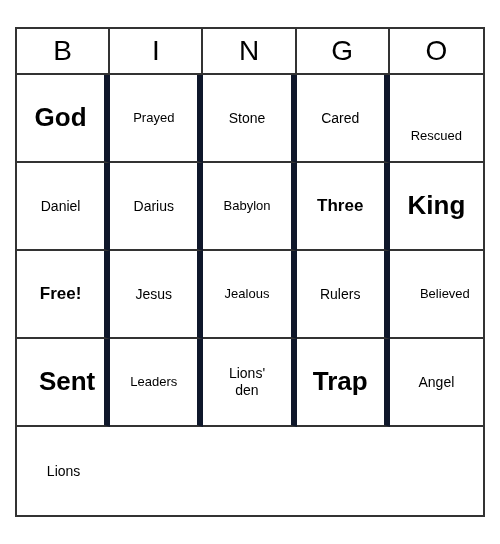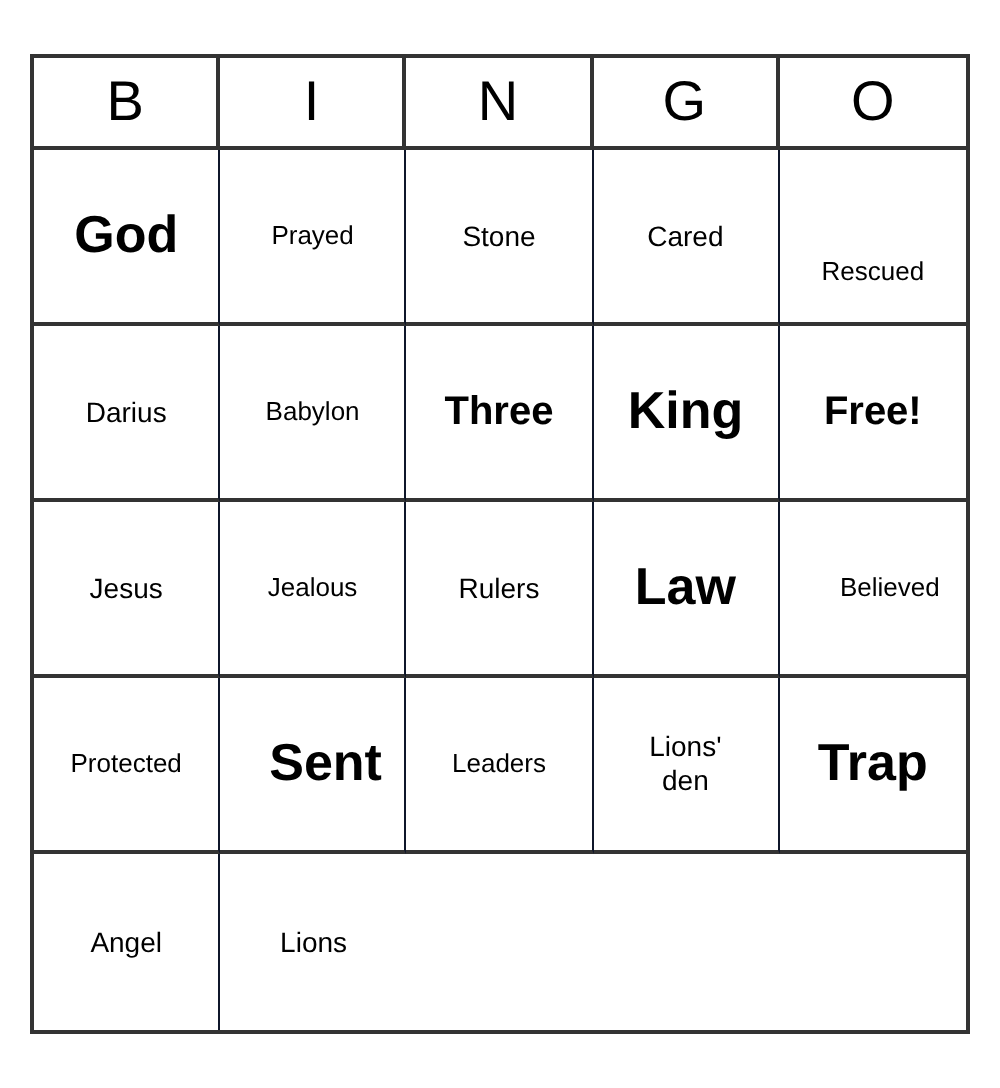--- a/index.html
+++ b/index.html
@@ -34,21 +34,21 @@
     }
     .header-cell:last-child {
       border-right: none;
     }
     .grid {
       display: grid;
       grid-template-columns: repeat(5, 1fr);
       grid-template-rows: repeat(5, 1fr);
     }
     .cell {
-      border-right: 1px solid #0f172a;
+      border-right: 6px solid #0f172a;
       border-bottom: 2px solid #333;
       display: flex;
       align-items: center;
       justify-content: center;
       text-align: center;
       min-height: 88px;
       padding: 4px;
       line-height: 1.2;
     }
     .cell:last-child,
@@ -59,21 +59,21 @@
       border-bottom: none;
     }
     .cell-text {
       font-size: 14px;
     }
     .cell-text.large {
       font-size: 26px;
       font-weight: bold;
     }
     .cell-text.medium {
-      font-size: 20px;
+      font-size: 17px;
       font-weight: bold;
     }
     .cell-text.small {
       font-size: 13px;
     }
   </style>
 </head>
 <body>
 
 <div class="bingo-card">
@@ -94,20 +94,23 @@
       <div class="cell">
         <span class="cell-text" style="white-space: pre-line;">Stone</span>
       </div>
       <div class="cell">
         <span class="cell-text" style="white-space: pre-line;">Cared</span>
       </div>
       <div class="cell">
         <span class="cell-text small" style="white-space: pre-line; margin-top: 36px;">Rescued</span>
       </div>
       <div class="cell">
+        <span class="cell-text" style="white-space: pre-line;">Daniel</span>
+      </div>
+      <div class="cell">
         <span class="cell-text" style="white-space: pre-line;">Darius</span>
       </div>
       <div class="cell">
         <span class="cell-text small" style="white-space: pre-line;">Babylon</span>
       </div>
       <div class="cell">
         <span class="cell-text medium" style="white-space: pre-line;">Three</span>
       </div>
       <div class="cell">
         <span class="cell-text large" style="white-space: pre-line;">King</span>
@@ -118,27 +121,21 @@
       <div class="cell">
         <span class="cell-text" style="white-space: pre-line;">Jesus</span>
       </div>
       <div class="cell">
         <span class="cell-text small" style="white-space: pre-line;">Jealous</span>
       </div>
       <div class="cell">
         <span class="cell-text" style="white-space: pre-line;">Rulers</span>
       </div>
       <div class="cell">
-        <span class="cell-text large" style="white-space: pre-line;">Law</span>
-      </div>
-      <div class="cell">
         <span class="cell-text small" style="white-space: pre-line; margin-left: 17px;">Believed</span>
-      </div>
-      <div class="cell">
-        <span class="cell-text small" style="white-space: pre-line;">Protected</span>
       </div>
       <div class="cell">
         <span class="cell-text large" style="white-space: pre-line; margin-left: 13px;">Sent</span>
       </div>
       <div class="cell">
         <span class="cell-text small" style="white-space: pre-line;">Leaders</span>
       </div>
       <div class="cell">
         <span class="cell-text" style="white-space: pre-line;">Lions'
 den</span>

